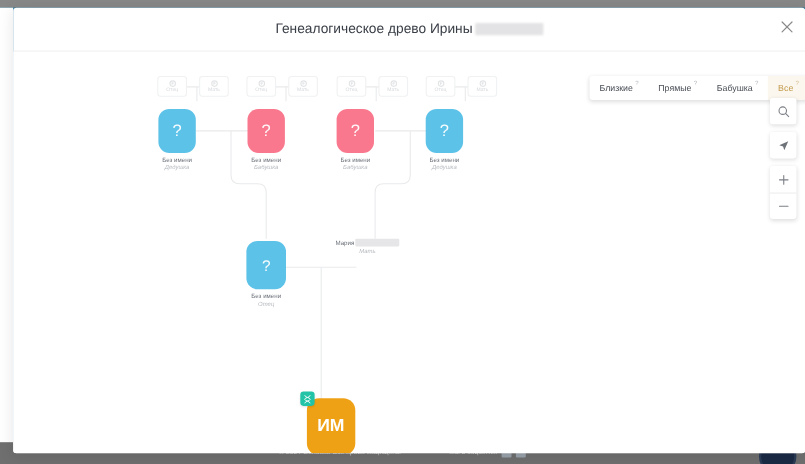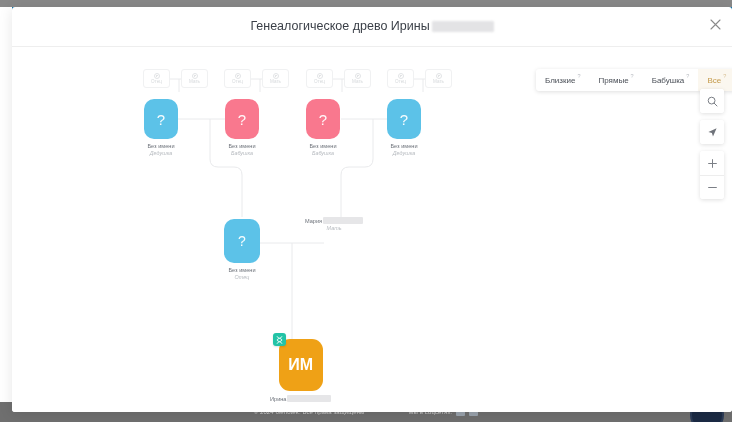--- a/index.html
+++ b/index.html
@@ -402,21 +402,21 @@
         <div class="name"><span>Без имени</span></div>
         <div class="relation">Отец</div>
       </div>
 
       <div class="person sz-md" style="left:293px; top:166px;">
         <div class="name"><span>Мария</span><span class="redact"></span></div>
         <div class="relation">Мать</div>
       </div>
 
       <div class="person sz-lg root" style="left:258px; top:292px;">
-        <div class="avatar" style="background:#efa116; width:44px; height:52px;">
+        <div class="avatar" style="background:#efa116; width:44px; height:52px;margin-top:23px;">
           <span class="badge-dna">
             <svg width="7" height="8" viewBox="0 0 7 8" aria-hidden="true">
               <path d="M1 .6 C1 2.4 6 2.4 6 4 C6 5.6 1 5.6 1 7.4 M6 .6 C6 2.4 1 2.4 1 4 C1 5.6 6 5.6 6 7.4" stroke="#ffffff" stroke-width=".85" fill="none" stroke-linecap="round"></path>
             </svg>
           </span>
           <span>ИМ</span>
         </div>
         <div class="name"><span>Ирина</span><span class="redact"></span></div>
       </div>
 

